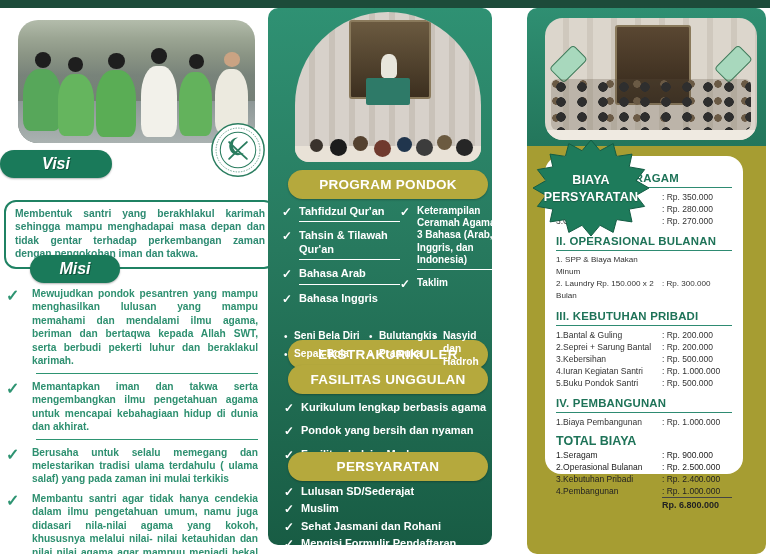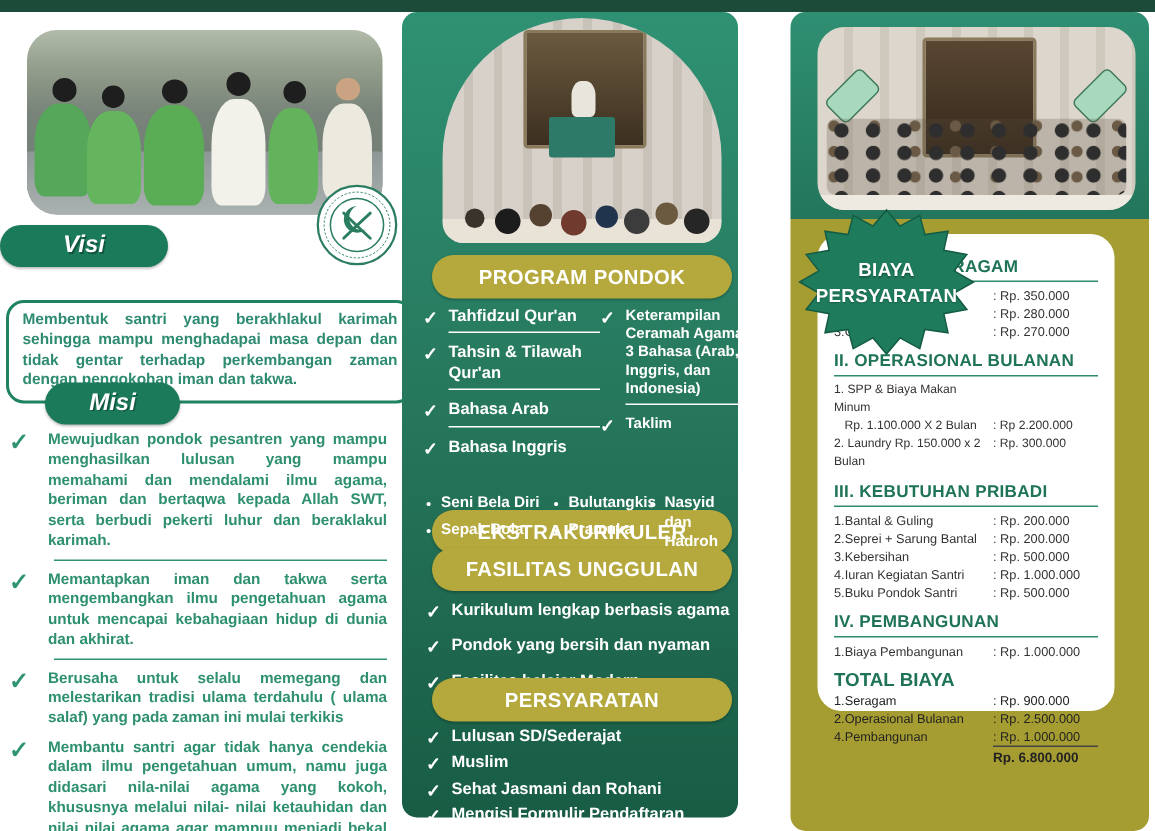--- a/index.html
+++ b/index.html
@@ -332,24 +332,20 @@
       <span class="val">: Rp. 270.000</span>
     </div>
 
     <div class="cost-title">II. OPERASIONAL BULANAN</div>
     <div class="cost-rule"></div>
     <div class="cost-row sm">
       <span class="lbl">1. SPP &amp;  Biaya Makan Minum</span>
       <span class="val"></span>
     </div>
     <div class="cost-row sm">
-      <span class="lbl indent">Rp. 1.100.000 X 2 Bulan</span>
-      <span class="val">: Rp 2.200.000</span>
-    </div>
-    <div class="cost-row sm">
       <span class="lbl">2. Laundry Rp. 150.000 x 2 Bulan</span>
       <span class="val">: Rp. 300.000</span>
     </div>
 
     <div class="cost-title">III. KEBUTUHAN PRIBADI</div>
     <div class="cost-rule"></div>
     <div class="cost-row">
       <span class="lbl">1.Bantal &amp; Guling</span>
       <span class="val">: Rp. 200.000</span>
     </div>
@@ -380,20 +376,24 @@
     <div class="total-title">TOTAL BIAYA</div>
     <div class="total-row">
       <span class="lbl">1.Seragam</span>
       <span class="val">: Rp. 900.000</span>
     </div>
     <div class="total-row">
       <span class="lbl">2.Operasional Bulanan</span>
       <span class="val">: Rp. 2.500.000</span>
     </div>
     <div class="total-row">
+      <span class="lbl">3.Kebutuhan Pribadi</span>
+      <span class="val">: Rp. 2.400.000</span>
+    </div>
+    <div class="total-row">
       <span class="lbl">4.Pembangunan</span>
       <span class="val u">: Rp. 1.000.000</span>
     </div>
     <div class="total-row grand">
       <span class="lbl"></span>
       <span class="val">Rp. 6.800.000</span>
     </div>
   </div>
 </div>
 

